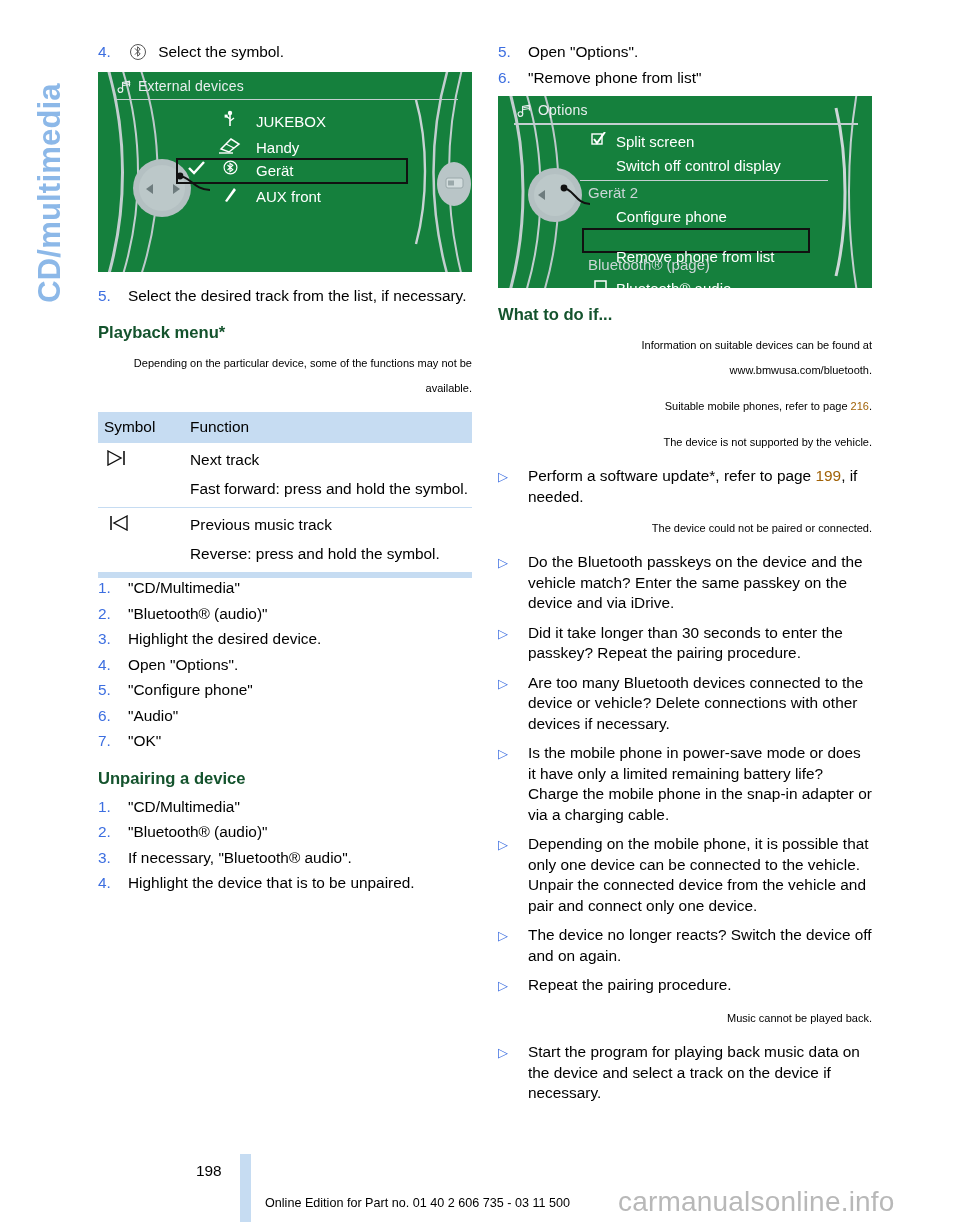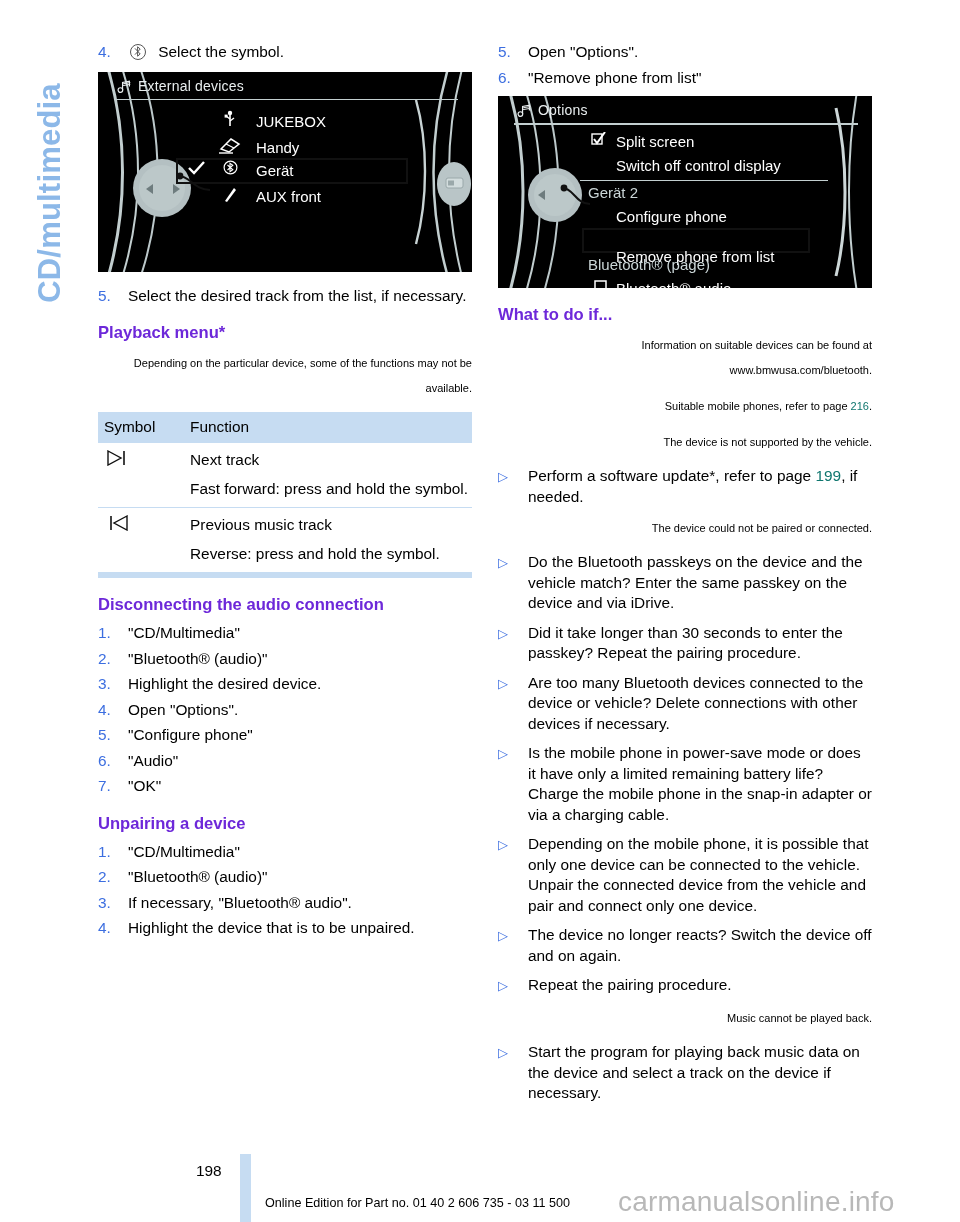--- a/index.html
+++ b/index.html
@@ -62,21 +62,21 @@
   .para {
     font-size: 11px;
     line-height: 25px;
     margin: 0 0 11px 0;
     color: #000;
     text-align: right;
   }
   .heading {
     font-size: 16.6px;
     font-weight: bold;
-    color: #6d28d9;
+    color: #14532d;
     margin: 16px 0 7px 0;
     line-height: 22px;
   }
 
   
   .steps { margin: 0; padding: 0; list-style: none; }
   .step {
     display: flex;
     font-size: 15.4px;
     line-height: 20.5px;
@@ -116,21 +116,21 @@
   }
   .tbullet {
     color: #3c6ee0;
     width: 30px;
     flex: 0 0 30px;
     font-size: 13px;
     line-height: 22px;
   }
   .titem-body { flex: 1 1 auto; }
 
-  .pref { color: #0f766e; margin-top: 12px; }
+  .pref { color: #a16207; margin-top: 12px; }
 
   
   .tbl {
     width: 374px;
     border-collapse: collapse;
     margin: 6px 0 0 0;
   }
   .tbl th {
     background: #c6dcf2;
     font-size: 15.4px;
@@ -154,21 +154,21 @@
     height: 6px;
     background: #c6dcf2;
   }
   .glyph-svg { display:block; }
 
   
   .idrive {
     position: relative;
     width: 374px;
     height: 200px;
-    background: #000000;
+    background: #15803d;
     margin: 8px 0 14px 0;
     overflow: hidden;
     font-size: 13.6px;
     color: #ffffff;
   }
   .idrive.opt { height: 192px; }
   .idr-arcs { position: absolute; inset: 0; }
   .idr-title {
     position: absolute;
     left: 40px; top: 6px;
@@ -406,21 +406,20 @@
           </td>
           <td>
             <div>Previous music track</div>
             <div style="margin-top:8px;">Reverse: press and hold the symbol.</div>
           </td>
         </tr>
       </tbody>
     </table>
     <div class="tbl-end"></div>
 
-    <div class="heading">Disconnecting the audio connection</div>
     <ul class="steps">
       <li class="step">
         <span class="step-num">1.</span>
         <span class="step-body">"CD/Multimedia"</span>
       </li>
       <li class="step">
         <span class="step-num">2.</span>
         <span class="step-body">"Bluetooth® (audio)"</span>
       </li>
       <li class="step">

